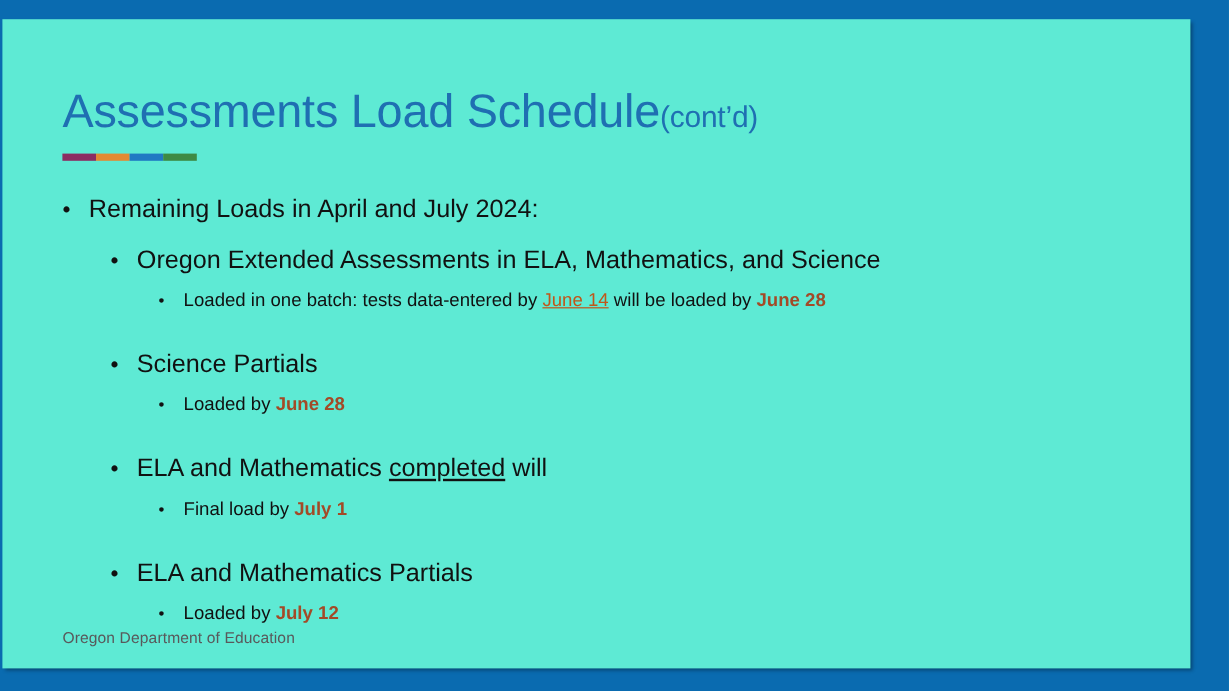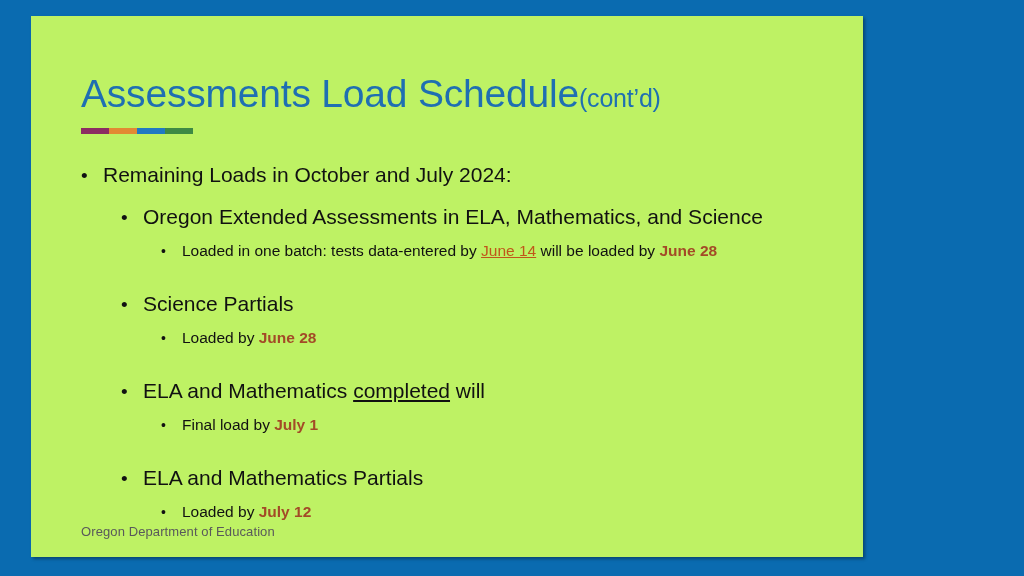--- a/index.html
+++ b/index.html
@@ -17,25 +17,25 @@
   #slide-frame {
     position: absolute;
     left: 0; top: 0;
     width: 1024px;
     height: 576px;
     background: #0A6BB0;
   }
 
   #slide-canvas {
     position: absolute;
-    left: 31px;
+    left: 2px;
     top: 16px;
-    width: 832px;
+    width: 990px;
     height: 541px;
-    background: #bef264;
+    background: #5eead4;
     box-shadow: 2px 2px 3px rgba(0,0,0,0.35);
     overflow: hidden;
   }
 
   
   #title-block {
     position: absolute;
     left: 50px;
     top: 52px;
     width: 900px;
@@ -172,21 +172,21 @@
       <span class="seg-purple"></span>
       <span class="seg-orange"></span>
       <span class="seg-blue"></span>
       <span class="seg-green"></span>
     </div>
 
     <div id="content-body">
 
       <div class="bullet-row lvl1">
         <span class="bullet-mark">•</span>
-        <span class="bullet-text">Remaining Loads in October and July 2024:</span>
+        <span class="bullet-text">Remaining Loads in April and July 2024:</span>
       </div>
 
       <div class="bullet-row lvl2">
         <span class="bullet-mark">•</span>
         <span class="bullet-text">Oregon Extended Assessments in ELA, Mathematics, and Science</span>
       </div>
 
       <div class="bullet-row lvl3">
         <span class="bullet-mark">•</span>
         <span class="bullet-text"><span>Loaded in one batch: tests data-entered by </span><span class="date-light">June 14</span><span> will be loaded by </span><span class="date-strong">June 28</span></span>

